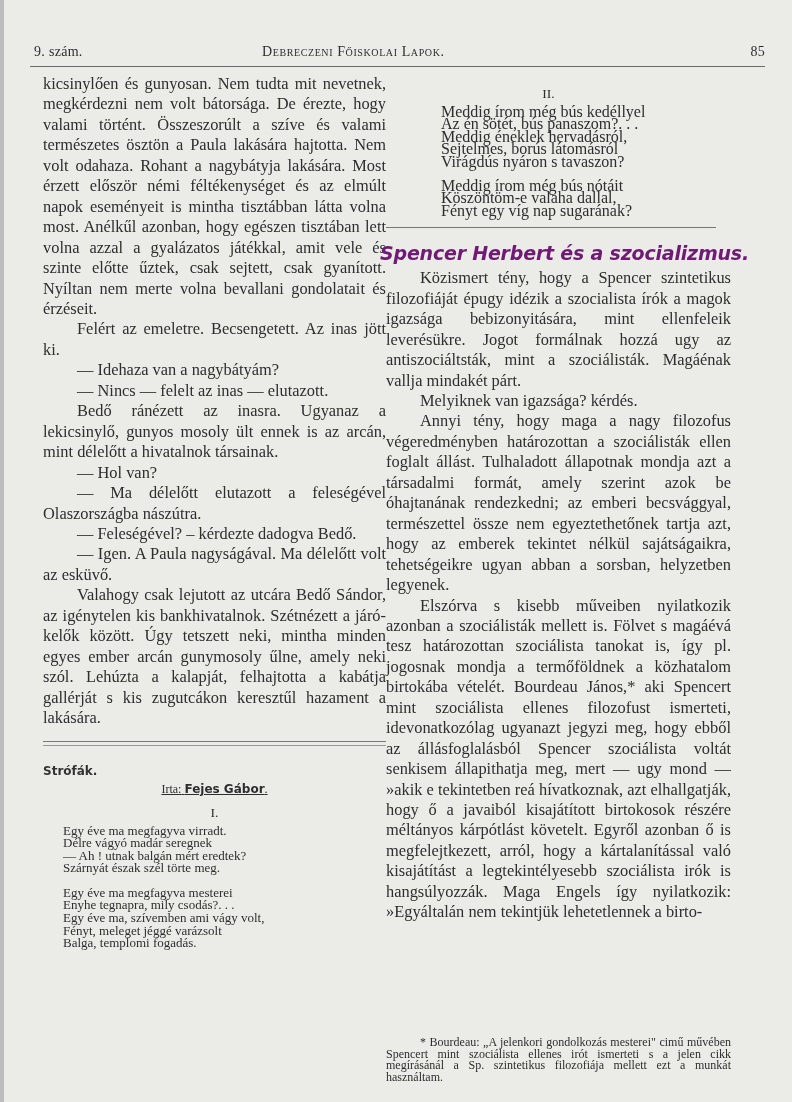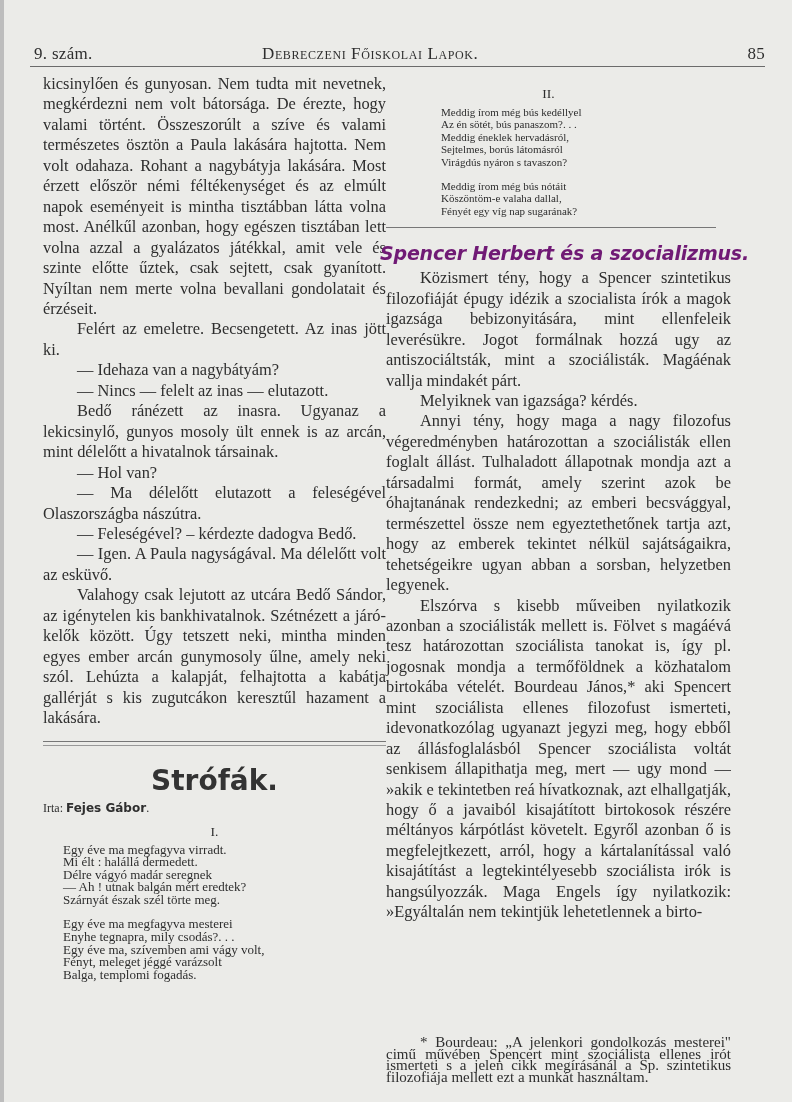--- a/index.html
+++ b/index.html
@@ -9,21 +9,21 @@
       color: #2e2e2e;
       font-family: "Liberation Serif", "DejaVu Serif", serif;
       position: relative;
     }
     .page-edge {
       position: absolute; left: 0; top: 0; width: 4px; height: 1102px;
       background: #bdbdbd;
     }
     .header {
       position: absolute; left: 30px; top: 44px; width: 735px; height: 20px;
-      font-size: 17px; letter-spacing: 0.3px;
+      font-size: 14px; letter-spacing: 0.3px;
     }
     .header .issue { position: absolute; left: 4px; top: 0; }
     .header .journal { position: absolute; left: 232px; top: 0; font-variant: small-caps; letter-spacing: 0.6px; }
     .header .pageno { position: absolute; right: 0; top: 0; }
     .header-rule {
       position: absolute; left: 30px; top: 66px; width: 735px; height: 0;
       border-top: 1px solid #6b6b6b;
     }
     .col-left {
       position: absolute; left: 43px; top: 74px; width: 343px;
@@ -34,41 +34,41 @@
     .prose p {
       margin: 0; font-size: 16.4px; line-height: 20.45px; text-align: justify;
       text-align-last: left;
     }
     .prose p.indent { text-indent: 34px; }
     .rule-double {
       height: 3px; border-top: 1px solid #777; border-bottom: 1px solid #999;
       margin: 12px 0 0 0;
     }
     .poem-title {
-      text-align: center; font-family: "DejaVu Sans", sans-serif; font-weight: bold;
-      font-size: 28px; margin-top: 18px; color: #333;
+      font-family: "DejaVu Sans", sans-serif; font-weight: bold;
+      font-size: 12px; margin-top: 18px; color: #333;
     }
-    .byline { font-size: 12px; margin-top: 4px; }
+    .byline { text-align: center; font-size: 12px; margin-top: 4px; text-decoration: underline; }
     .byline b { font-family: "DejaVu Sans", sans-serif; font-weight: bold; font-size: 12px; }
     .roman { text-align: center; font-size: 13.5px; margin-top: 8px; }
     .stanza { margin: 4px 0 0 20px; font-size: 13px; line-height: 12.6px; }
     .stanza + .stanza { margin-top: 12px; }
     .stanza .line { display: block; white-space: nowrap; }
     .col-right .roman { margin-top: 12px; margin-left: -20px; }
-    .col-right .stanza { margin-left: 55px; font-size: 11px; line-height: 12.4px; }
+    .col-right .stanza { margin-left: 55px; font-size: 16px; line-height: 12.4px; }
     .rule-single {
       border-top: 1px solid #777; margin: 10px 0 0 0; width: 330px;
     }
     .art-title {
       font-family: "DejaVu Sans", sans-serif; font-weight: bold; font-size: 19px;
       margin: 14px 0 4px -6px; white-space: nowrap; color: #701a75; letter-spacing: -0.2px; font-style: italic;
     }
     .footnote {
       position: absolute; left: 386px; top: 1037px; width: 345px;
-      font-size: 15px; line-height: 11.6px; text-align: justify; text-align-last: left;
+      font-size: 12px; line-height: 11.6px; text-align: justify; text-align-last: left;
     }
     .footnote p { margin: 0; text-indent: 34px; }
   </style>
 </head>
 <body>
 
 <div class="page-edge"></div>
 
 <div class="header">
   <span class="issue">9. szám.</span>
@@ -94,21 +94,20 @@
   <div class="rule-double"></div>
 
   <div class="poem-title">Strófák.</div>
   <div class="byline">
     <span>Irta:</span>
     <b>Fejes Gábor</b>.
   </div>
   <div class="roman">I.</div>
   <div class="stanza">
     <span class="line">Egy éve ma megfagyva virradt.</span>
-    <span class="line">Mi élt : halállá dermedett.</span>
     <span class="line">Délre vágyó madár seregnek</span>
     <span class="line">— Ah ! utnak balgán mért eredtek?</span>
     <span class="line">Szárnyát észak szél törte meg.</span>
   </div>
   <div class="stanza">
     <span class="line">Egy éve ma megfagyva mesterei</span>
     <span class="line">Enyhe tegnapra, mily csodás?. . .</span>
     <span class="line">Egy éve ma, szívemben ami vágy volt,</span>
     <span class="line">Fényt, meleget jéggé varázsolt</span>
     <span class="line">Balga, templomi fogadás.</span>
@@ -120,21 +119,21 @@
   <div class="stanza">
     <span class="line">Meddig írom még bús kedéllyel</span>
     <span class="line">Az én sötét, bús panaszom?. . .</span>
     <span class="line">Meddig éneklek hervadásról,</span>
     <span class="line">Sejtelmes, borús látomásról</span>
     <span class="line">Virágdús nyáron s tavaszon?</span>
   </div>
   <div class="stanza">
     <span class="line">Meddig írom még bús nótáit</span>
     <span class="line">Köszöntöm-e valaha dallal,</span>
-    <span class="line">Fényét egy víg nap sugarának?</span>
+    <span class="line">Fényt egy víg nap sugarának?</span>
   </div>
 
   <div class="rule-single"></div>
 
   <div class="art-title">Spencer Herbert és a szocializmus.</div>
   <div class="prose">
     <p class="indent">Közismert tény, hogy a Spencer szintetikus filozofiáját épugy idézik a szocialista írók a magok igazsága bebizonyitására, mint ellenfeleik leverésükre. Jogot formálnak hozzá ugy az antiszociáltsták, mint a szociálisták. Magáénak vallja mindakét párt.</p>
     <p class="indent">Melyiknek van igazsága? kérdés.</p>
     <p class="indent">Annyi tény, hogy maga a nagy filozofus végeredményben határozottan a szociálisták ellen foglalt állást. Tulhaladott állapotnak mondja azt a társadalmi formát, amely szerint azok be óhajtanának rendezkedni; az emberi becsvággyal, természettel össze nem egyeztethetőnek tartja azt, hogy az emberek tekintet nélkül sajátságaikra, tehetségeikre ugyan abban a sorsban, helyzetben legyenek.</p>
     <p class="indent">Elszórva s kisebb műveiben nyilatkozik azonban a szociálisták mellett is. Fölvet s magáévá tesz határozottan szociálista tanokat is, így pl. jogosnak mondja a termőföldnek a közhatalom birtokába vételét. Bourdeau János,* aki Spencert mint szociálista ellenes filozofust ismerteti, idevonatkozólag ugyanazt jegyzi meg, hogy ebből az állásfoglalásból Spencer szociálista voltát senkisem állapithatja meg, mert — ugy mond — »akik e tekintetben reá hívatkoznak, azt elhallgatják, hogy ő a javaiból kisajátított birtokosok részére méltányos kárpótlást követelt. Egyről azonban ő is megfelejtkezett, arról, hogy a kártalanítással való kisajátítást a legtekintélyesebb szociálista irók is hangsúlyozzák. Maga Engels így nyilatkozik: »Egyáltalán nem tekintjük lehetetlennek a birto-</p>

